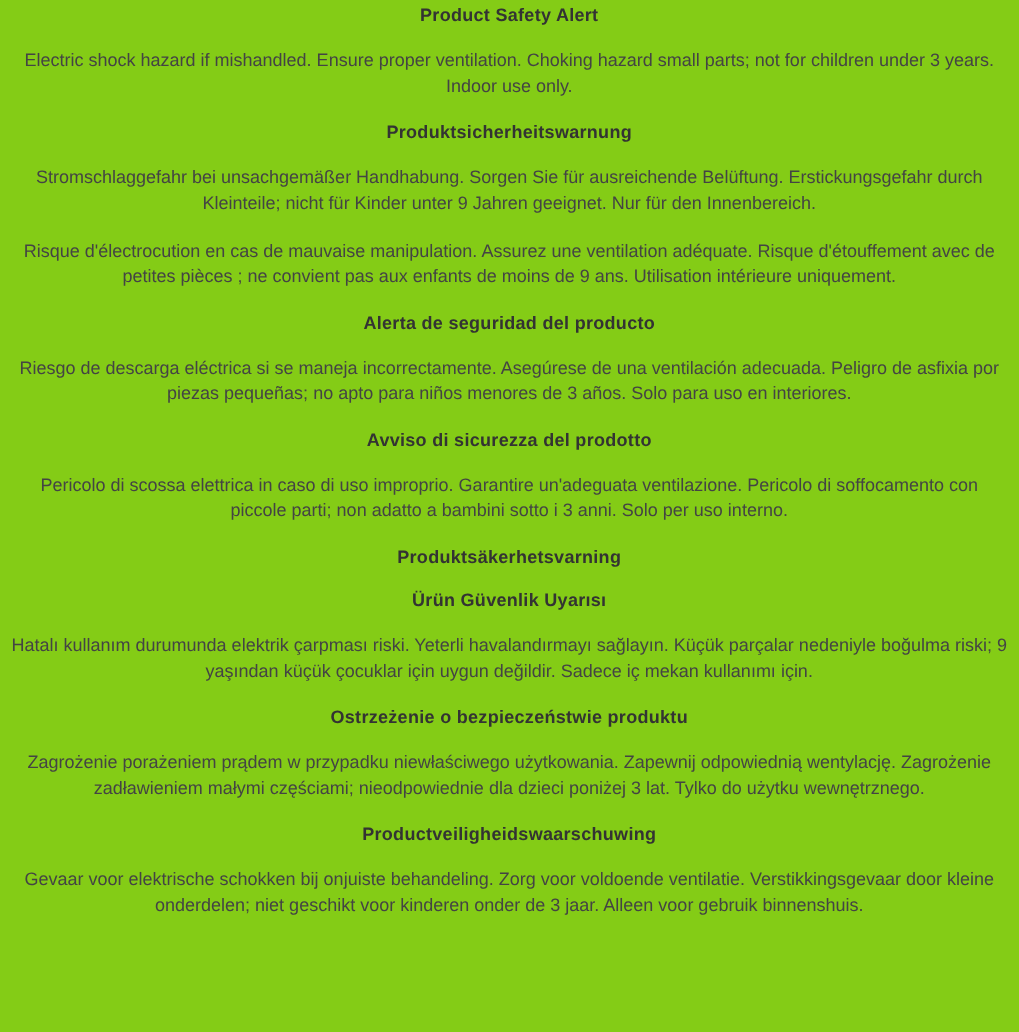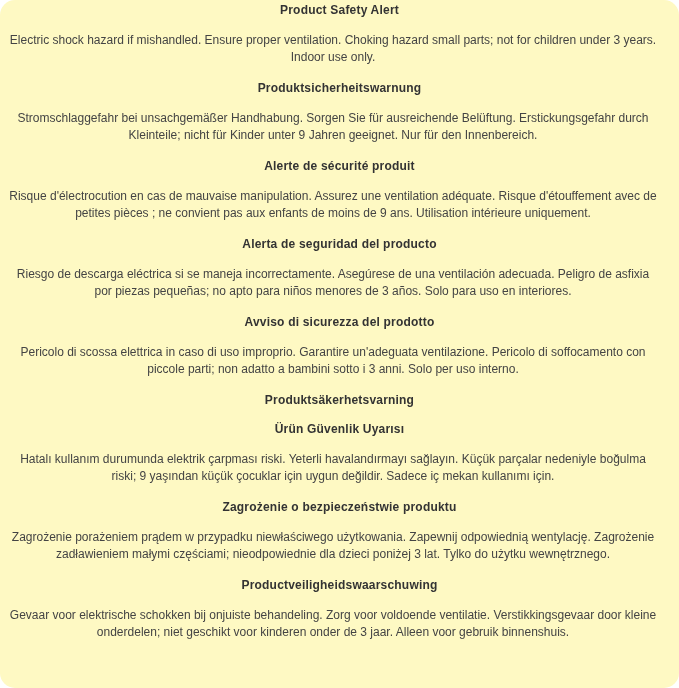--- a/index.html
+++ b/index.html
@@ -5,36 +5,35 @@
   html, body {
     margin: 0;
     padding: 0;
     background: #ffffff;
   }
   .page {
     width: 679px;
     height: 688px;
     box-sizing: border-box;
     padding: 3px 7px 0 7px;
-    background: #fef9c3;
+    background: #84cc16;
     font-family: "Liberation Sans", "DejaVu Sans", sans-serif;
     overflow: hidden;
-    border-radius: 15px;
   }
   .safety-section h3 {
     margin: 0 0 15px 0;
     font-size: 12px;
     line-height: 14px;
     font-weight: bold;
     color: #333333;
     text-align: center;
     letter-spacing: 0.2px;
   }
   .safety-section p {
-    margin: 0 13px 15px 0;
+    margin: 0 0 15px 0;
     font-size: 12px;
     line-height: 17px;
     font-weight: normal;
     color: #444444;
     text-align: center;
   }
 </style>
 </head>
 <body>
 
@@ -44,21 +43,20 @@
     <h3>Product Safety Alert</h3>
     <p>Electric shock hazard if mishandled. Ensure proper ventilation. Choking hazard small parts; not for children under 3 years. Indoor use only.</p>
   </section>
 
   <section class="safety-section" lang="de">
     <h3>Produktsicherheitswarnung</h3>
     <p>Stromschlaggefahr bei unsachgemäßer Handhabung. Sorgen Sie für ausreichende Belüftung. Erstickungsgefahr durch Kleinteile; nicht für Kinder unter 9 Jahren geeignet. Nur für den Innenbereich.</p>
   </section>
 
   <section class="safety-section" lang="fr">
-    <h3>Alerte de sécurité produit</h3>
     <p>Risque d'électrocution en cas de mauvaise manipulation. Assurez une ventilation adéquate. Risque d'étouffement avec de petites pièces ; ne convient pas aux enfants de moins de 9 ans. Utilisation intérieure uniquement.</p>
   </section>
 
   <section class="safety-section" lang="es">
     <h3>Alerta de seguridad del producto</h3>
     <p>Riesgo de descarga eléctrica si se maneja incorrectamente. Asegúrese de una ventilación adecuada. Peligro de asfixia por piezas pequeñas; no apto para niños menores de 3 años. Solo para uso en interiores.</p>
   </section>
 
   <section class="safety-section" lang="it">
     <h3>Avviso di sicurezza del prodotto</h3>
@@ -68,21 +66,21 @@
   <section class="safety-section" lang="sv">
     <h3>Produktsäkerhetsvarning</h3>
   </section>
 
   <section class="safety-section" lang="tr">
     <h3>Ürün Güvenlik Uyarısı</h3>
     <p>Hatalı kullanım durumunda elektrik çarpması riski. Yeterli havalandırmayı sağlayın. Küçük parçalar nedeniyle boğulma riski; 9 yaşından küçük çocuklar için uygun değildir. Sadece iç mekan kullanımı için.</p>
   </section>
 
   <section class="safety-section" lang="pl">
-    <h3>Zagrożenie o bezpieczeństwie produktu</h3>
+    <h3>Ostrzeżenie o bezpieczeństwie produktu</h3>
     <p>Zagrożenie porażeniem prądem w przypadku niewłaściwego użytkowania. Zapewnij odpowiednią wentylację. Zagrożenie zadławieniem małymi częściami; nieodpowiednie dla dzieci poniżej 3 lat. Tylko do użytku wewnętrznego.</p>
   </section>
 
   <section class="safety-section" lang="nl">
     <h3>Productveiligheidswaarschuwing</h3>
     <p>Gevaar voor elektrische schokken bij onjuiste behandeling. Zorg voor voldoende ventilatie. Verstikkingsgevaar door kleine onderdelen; niet geschikt voor kinderen onder de 3 jaar. Alleen voor gebruik binnenshuis.</p>
   </section>
 
 </div>
 

